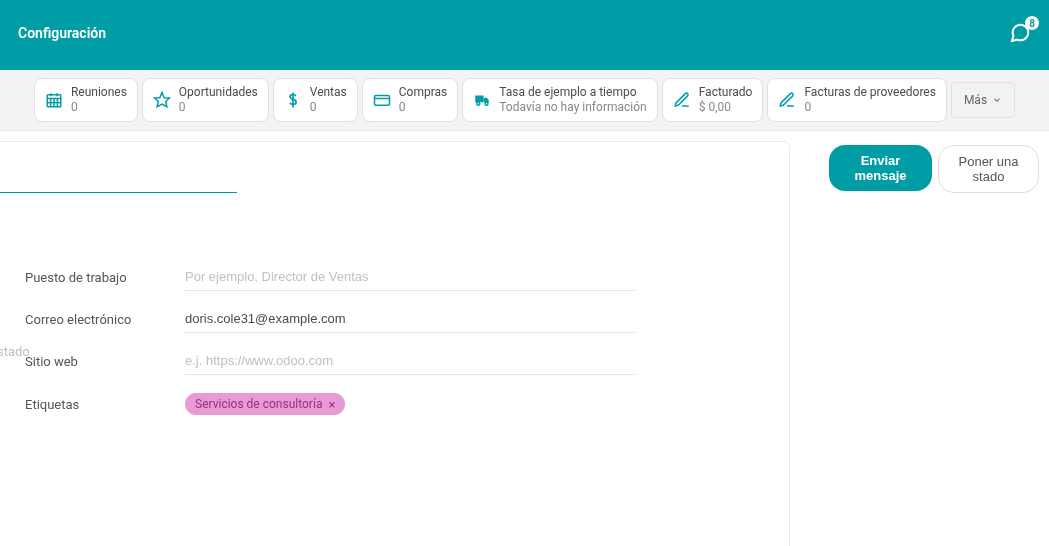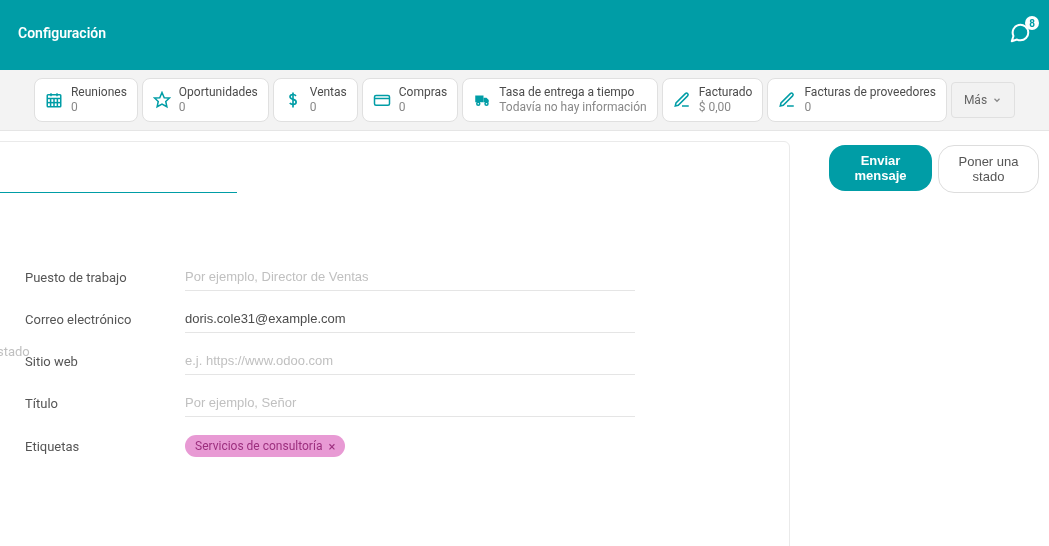--- a/index.html
+++ b/index.html
@@ -291,21 +291,21 @@
   <div class="stat-card">
     <span class="stat-icon">
       <svg width="18" height="18" viewBox="0 0 24 24" fill="currentColor">
           <path d="M3 6h11v9H3z"></path>
           <path d="M14 9h4l3 3v3h-7z"></path>
           <circle cx="7" cy="17" r="2" fill="#fff" stroke="currentColor" stroke-width="2"></circle>
           <circle cx="18" cy="17" r="2" fill="#fff" stroke="currentColor" stroke-width="2"></circle>
         </svg>
     </span>
     <div class="stat-text">
-      <span class="stat-title">Tasa de entrega a tiempo</span>
+      <span class="stat-title">Tasa de ejemplo a tiempo</span>
       <span class="stat-val">Todavía no hay información</span>
     </div>
   </div>
 
   <div class="stat-card">
     <span class="stat-icon">
       <svg width="18" height="18" viewBox="0 0 24 24" fill="none" stroke="currentColor" stroke-width="2">
           <path d="M12 20h9"></path>
           <path d="M16.5 3.5a2.12 2.12 0 0 1 3 3L7 19l-4 1 1-4z"></path>
         </svg>
@@ -361,26 +361,20 @@
         </div>
       </div>
 
       <div class="form-row">
         <div class="form-label">Sitio web</div>
         <div class="form-input-wrap">
           <input class="form-input" placeholder="e.j. https://www.odoo.com" style="">
         </div>
       </div>
 
-      <div class="form-row">
-        <div class="form-label">Título</div>
-        <div class="form-input-wrap">
-          <input class="form-input" placeholder="Por ejemplo, Señor" style="">
-        </div>
-      </div>
 
       <div class="form-row" style="margin-top:18px;">
         <div class="form-label">Etiquetas</div>
         <div style="flex:1;max-width:450px;">
           <span class="tag">
             <span>Servicios de consultoría</span>
             <span class="tag-close">×</span>
           </span>
         </div>
       </div>

